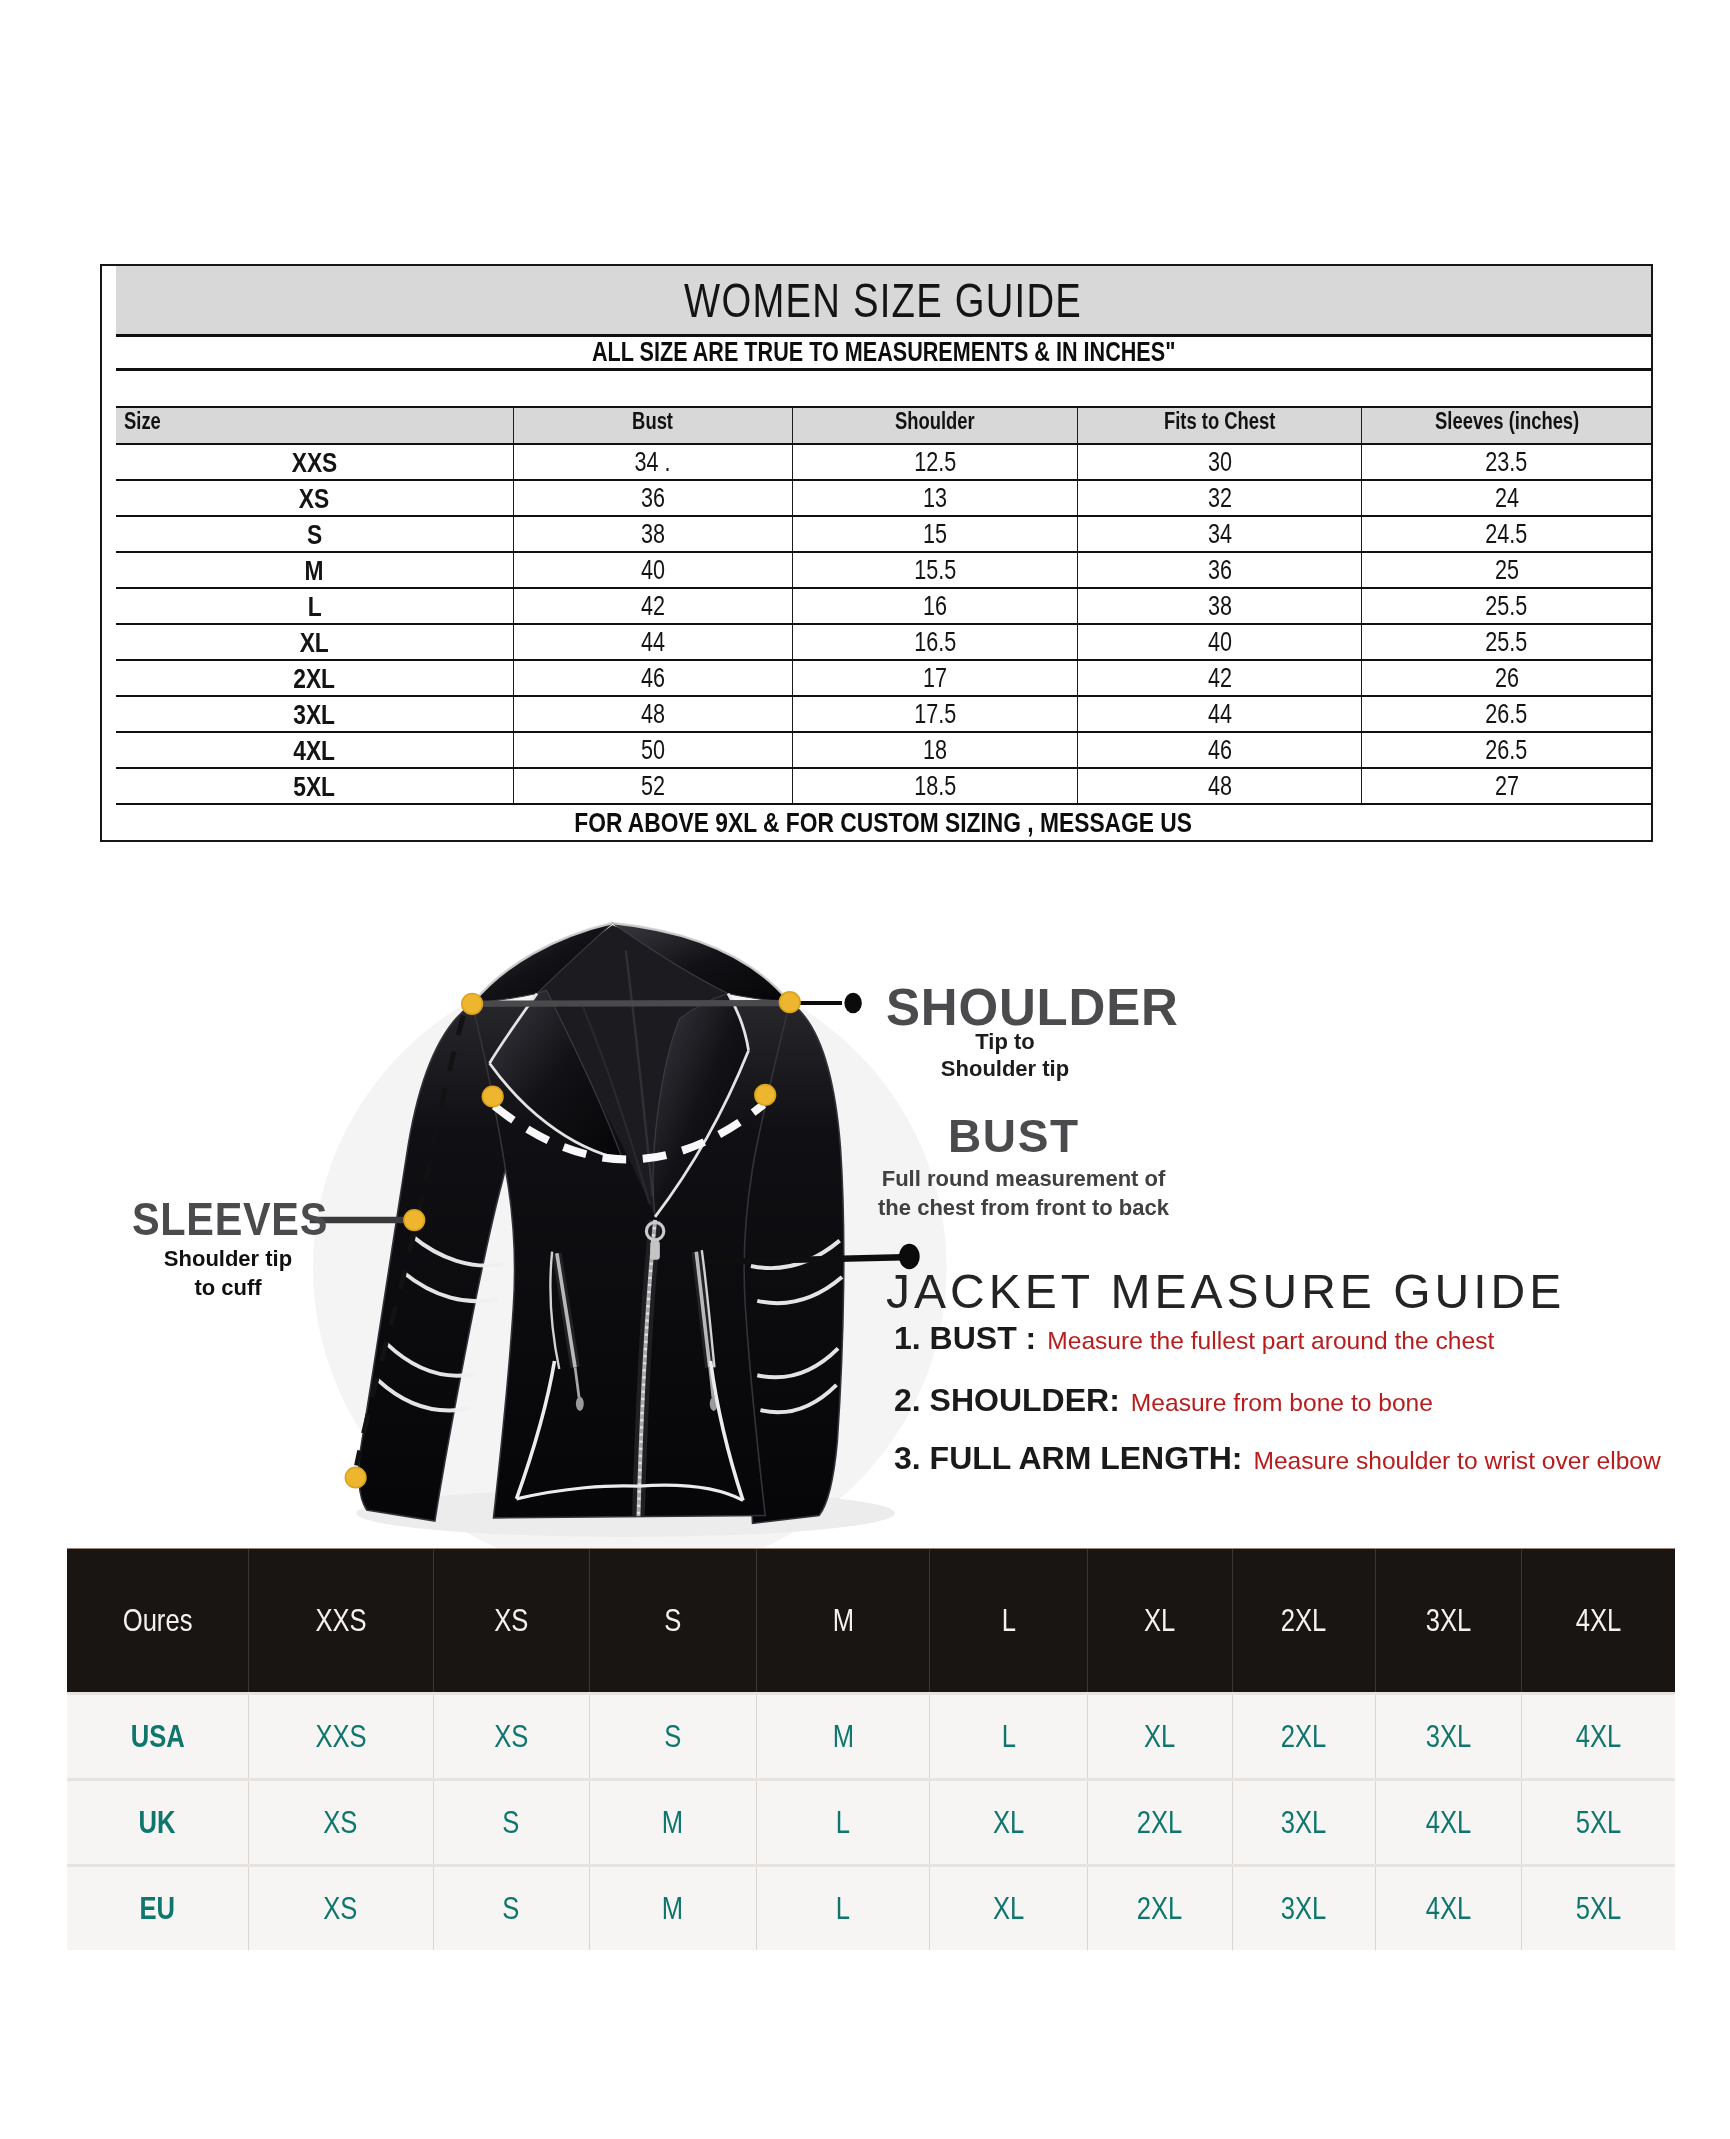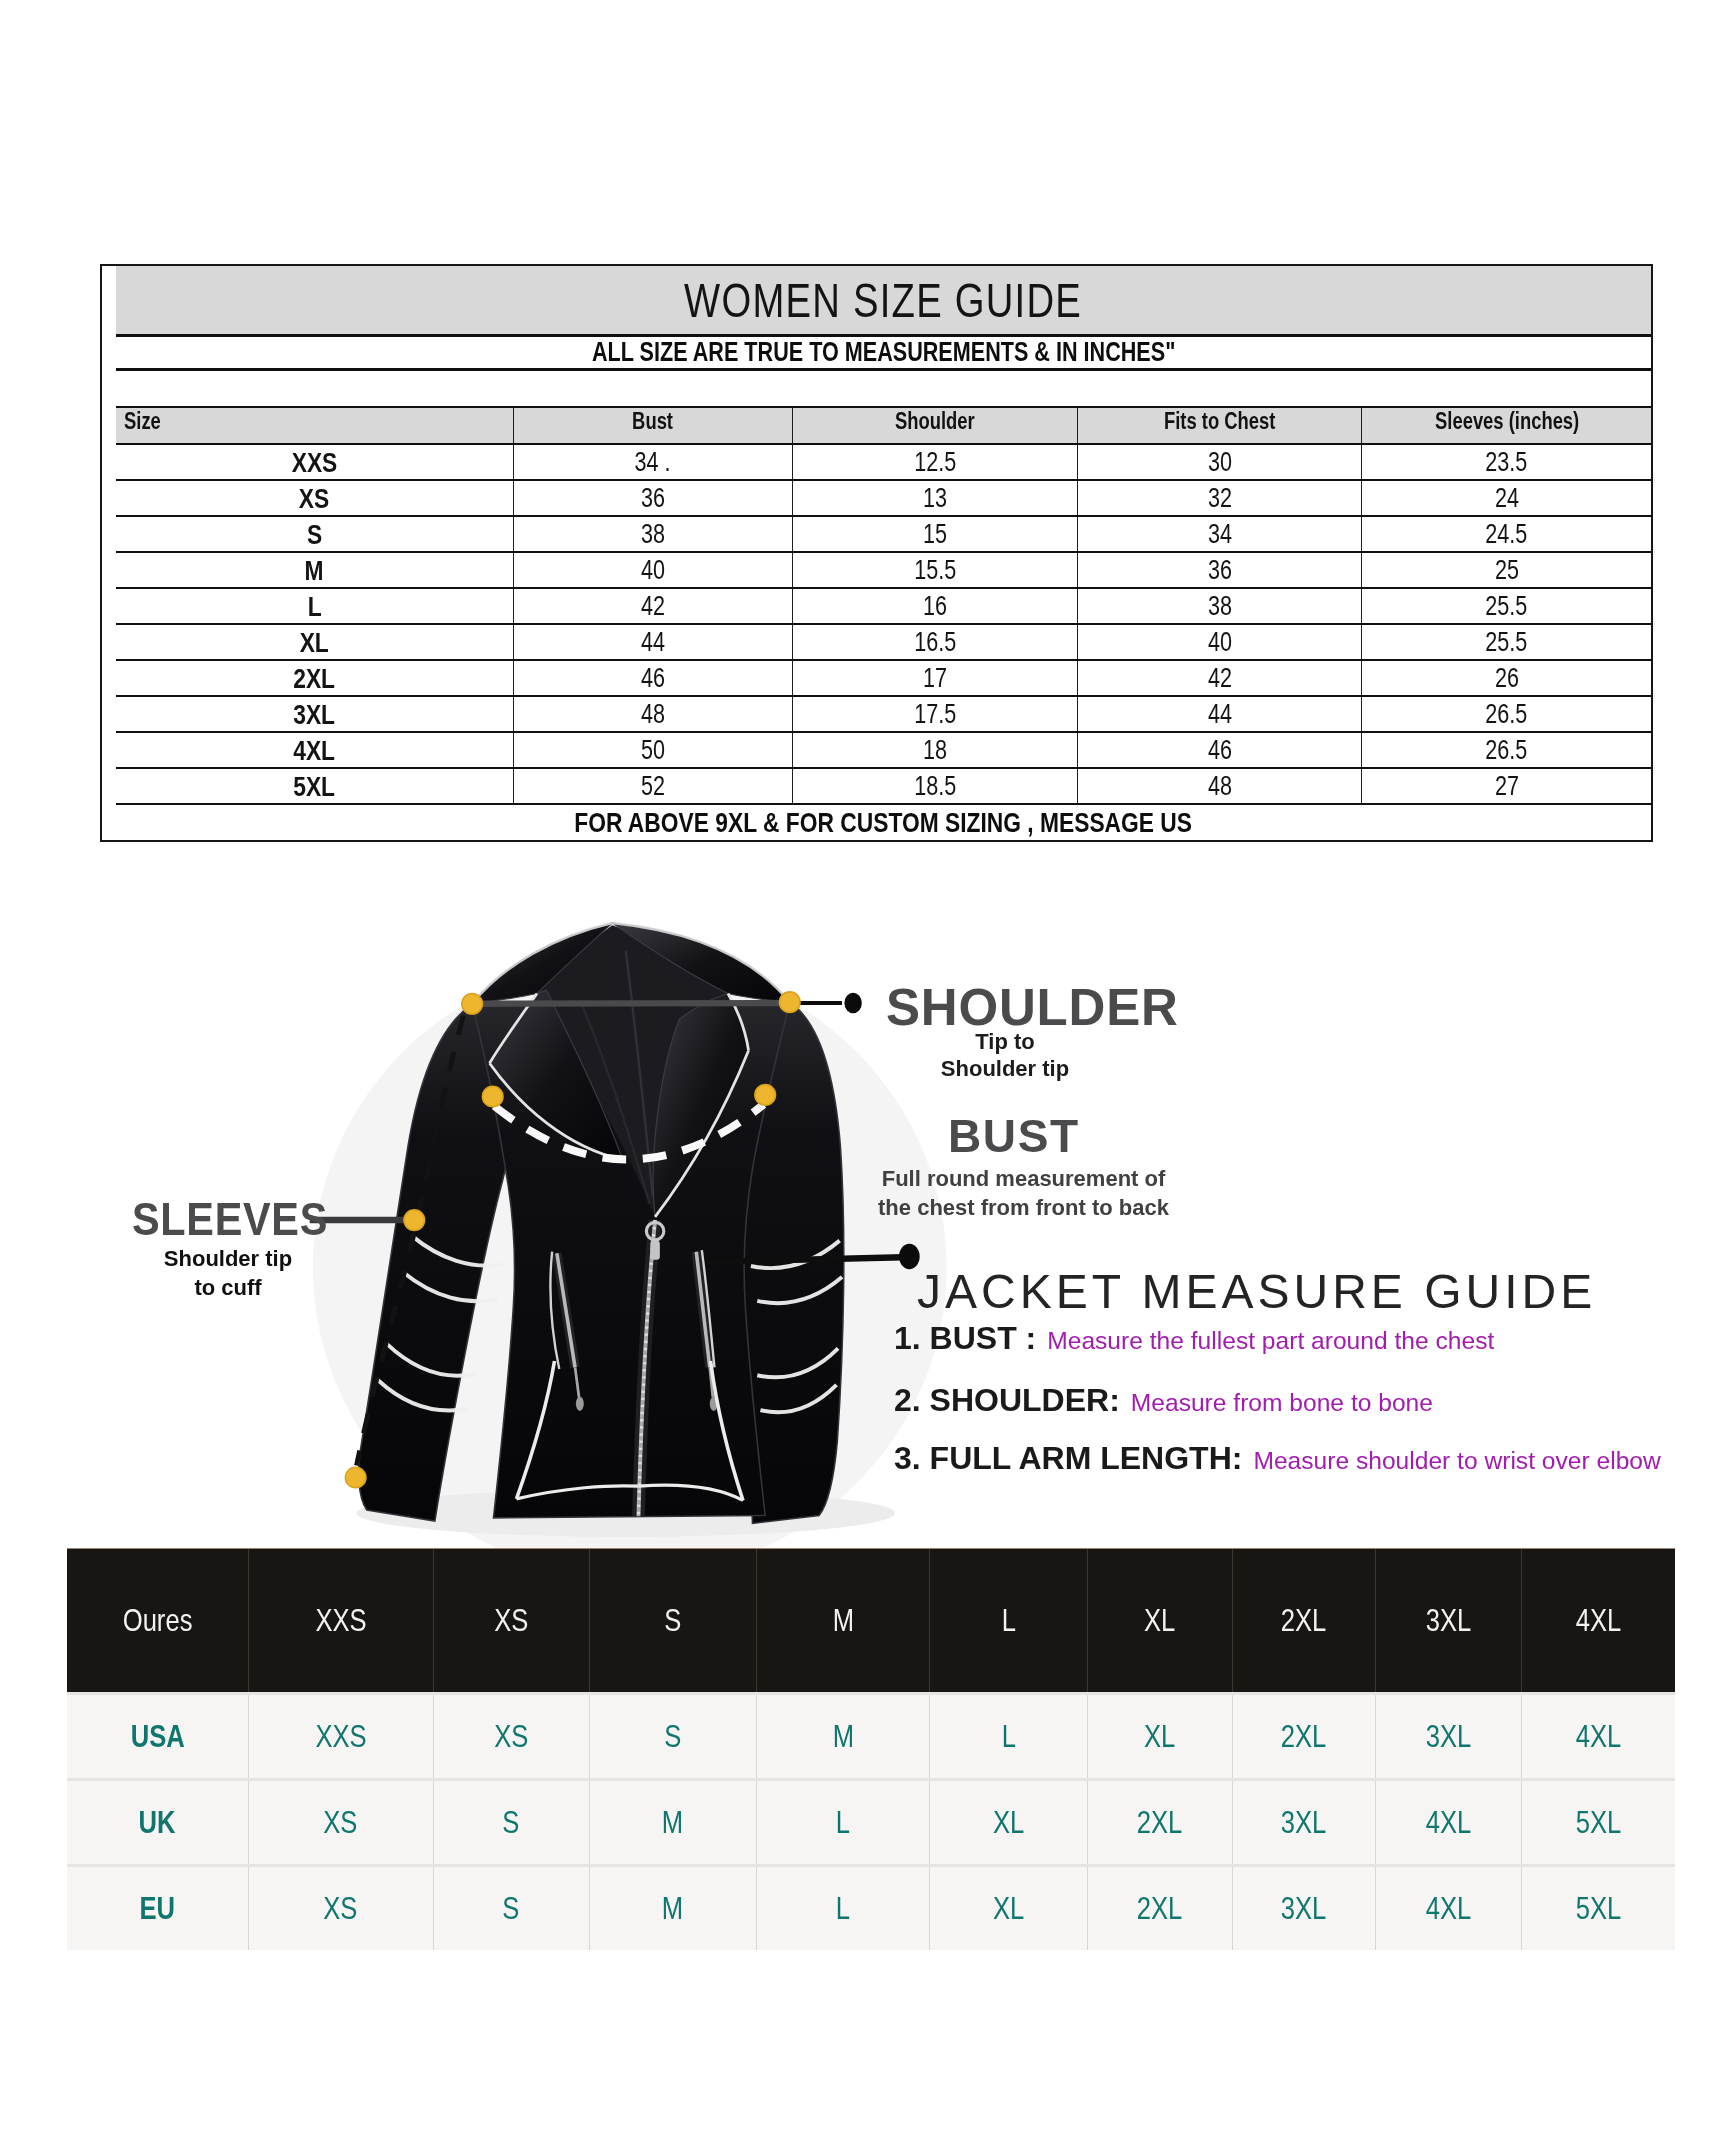--- a/index.html
+++ b/index.html
@@ -51,25 +51,25 @@
   }
 
   
   .diagram-svg{position:absolute;left:0;top:895px;width:1730px;height:658px;}
   .lbl-shoulder{left:886px;top:978px;font-size:51px;font-weight:700;color:#4b4b4d;letter-spacing:0.8px;}
   .sub-shoulder{left:894px;top:1028px;width:222px;text-align:center;font-size:22px;font-weight:700;color:#1c1c1c;line-height:27px;}
   .lbl-bust{left:948px;top:1109px;font-size:46px;font-weight:700;color:#4b4b4d;letter-spacing:1.6px;}
   .sub-bust{left:849px;top:1165px;width:349px;text-align:center;font-size:22px;font-weight:700;color:#404040;line-height:28.5px;}
   .lbl-sleeves{left:132px;top:1192px;font-size:46px;font-weight:700;color:#4b4b4d;transform:scaleX(0.9);transform-origin:left center;letter-spacing:0.8px;}
   .sub-sleeves{left:133px;top:1245px;width:190px;text-align:center;font-size:22px;font-weight:700;color:#101010;line-height:28.5px;}
-  .guide-title{left:917px;top:1264px;font-size:48px;font-weight:400;color:#242424;letter-spacing:4px;white-space:nowrap;}
+  .guide-title{left:886px;top:1264px;font-size:48px;font-weight:400;color:#242424;letter-spacing:4px;white-space:nowrap;}
   .guide-item{left:894px;white-space:nowrap;}
   .gi-1{top:1320px;} .gi-2{top:1382px;} .gi-3{top:1440px;}
   .guide-item .gl{font-size:32px;font-weight:700;color:#1a1a1a;}
-  .guide-item .gd{font-size:24.6px;font-weight:400;color:#a21caf;margin-left:11px;}
+  .guide-item .gd{font-size:24.6px;font-weight:400;color:#b91c1c;margin-left:11px;}
 
   
   .conv-table{
     position:absolute;left:67px;top:1548px;width:1608px;
     border-top:1.6px solid #9b8577;box-sizing:border-box;
   }
   .conv-grid{display:grid;grid-template-columns:11.3% 11.5% 9.7% 10.4% 10.8% 9.8% 9.0% 8.9% 9.1% 9.5%;}
   .conv-header{background:#191513;}
   .conv-header .ccell{
     height:143px;display:flex;align-items:center;justify-content:center;

